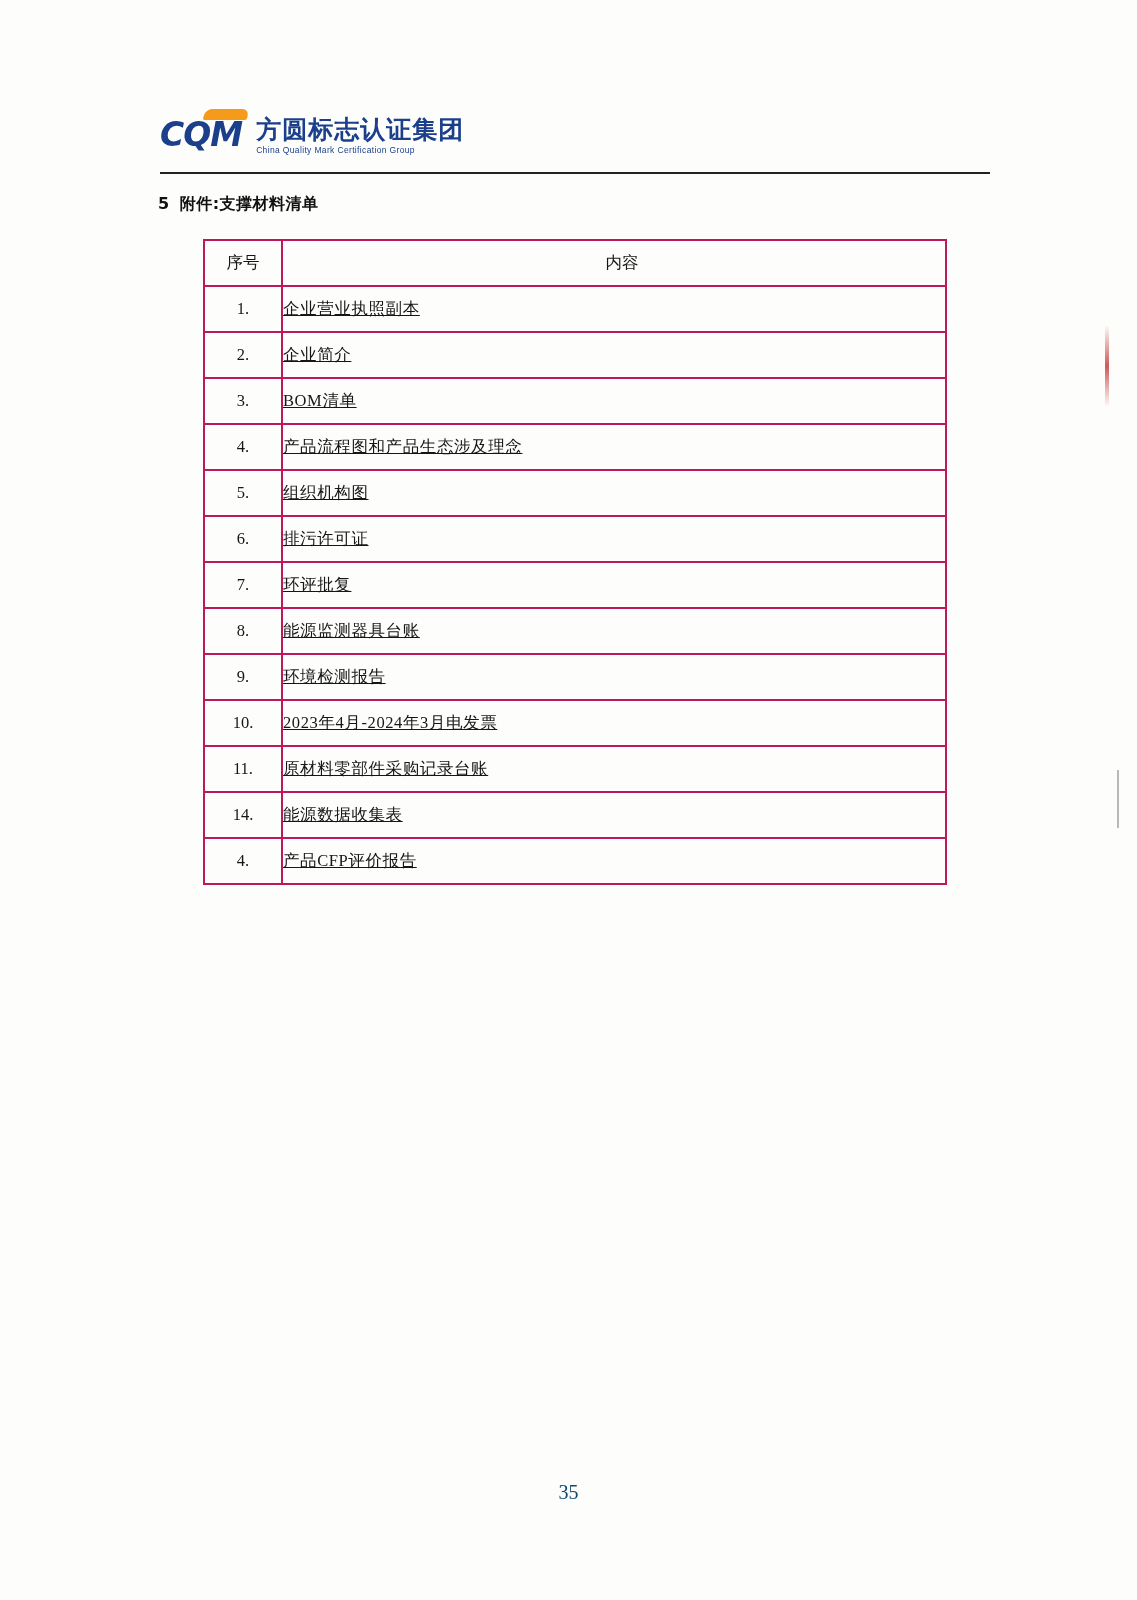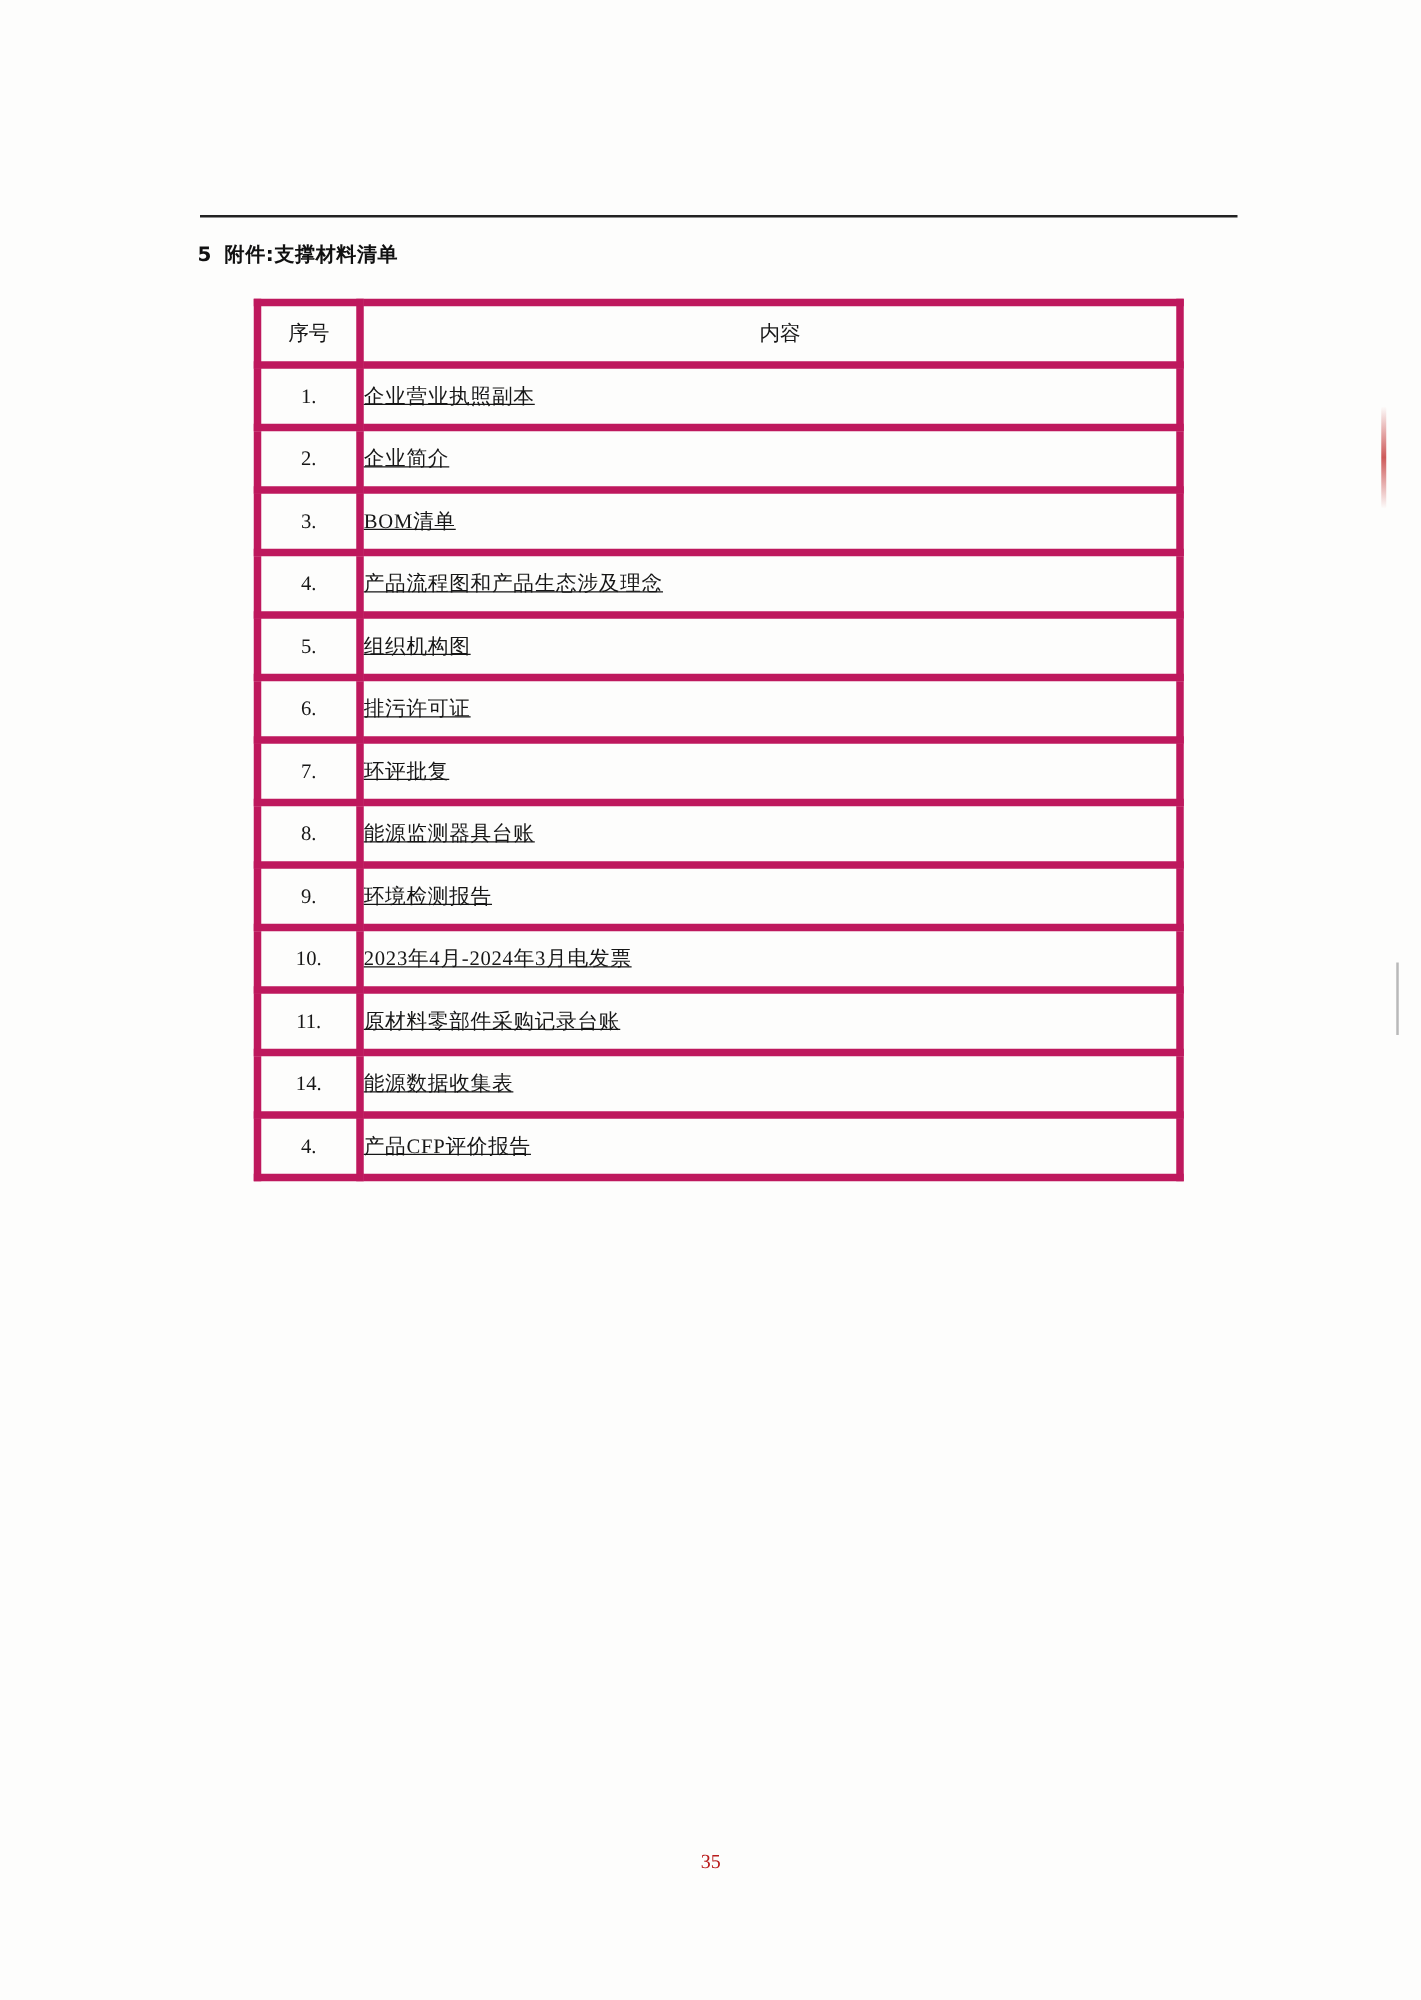--- a/index.html
+++ b/index.html
@@ -106,21 +106,21 @@
   
   table.doc-table {
     position: absolute;
     left: 203px;
     top: 239px;
     width: 744px;
     border-collapse: collapse;
     table-layout: fixed;
   }
   table.doc-table td, table.doc-table th {
-    border: 6px solid #be185d;
+    border: 2px solid #be185d;
     height: 44px;
     padding: 0;
     font-size: 16.5px;
     font-weight: normal;
   }
   th.col-no, td.col-no {
     width: 76px;
     text-align: center;
     font-family: "Liberation Serif", serif;
     font-size: 16px;
@@ -149,22 +149,22 @@
     text-decoration: underline;
   }
   
   .page-number {
     position: absolute;
     left: 0;
     right: 0;
     top: 1481px;
     text-align: center;
     font-family: "Liberation Serif", serif;
-    font-size: 16px;
-    color: #b91c1c;
+    font-size: 20px;
+    color: #0c4a6e;
   }
   
   .edge-mark {
     position: absolute;
     right: 28px;
     top: 325px;
     width: 4px;
     height: 82px;
     background: linear-gradient(to bottom, rgba(200,40,40,0), rgba(190,35,35,.75), rgba(200,40,40,0));
     border-radius: 2px;
@@ -176,20 +176,32 @@
     width: 2px;
     height: 58px;
     background: #b9b9b9;
   }
 </style>
 </head>
 <body>
 
 <div class="page">
 
+  <div class="header">
+    <div class="logo-row">
+      <div class="logo-mark">
+        <span class="logo-cqm">CQM</span>
+        <span class="logo-swoosh"></span>
+      </div>
+      <div class="logo-text">
+        <span class="logo-cn">方圆标志认证集团</span>
+        <span class="logo-en">China Quality Mark Certification Group</span>
+      </div>
+    </div>
+  </div>
   <div class="header-rule"></div>
 
   <div class="section-title">
     <span class="num">5</span><span>附件:支撑材料清单</span>
   </div>
 
   <table class="doc-table">
     <thead>
       <tr>
         <th class="col-no">序号</th>

